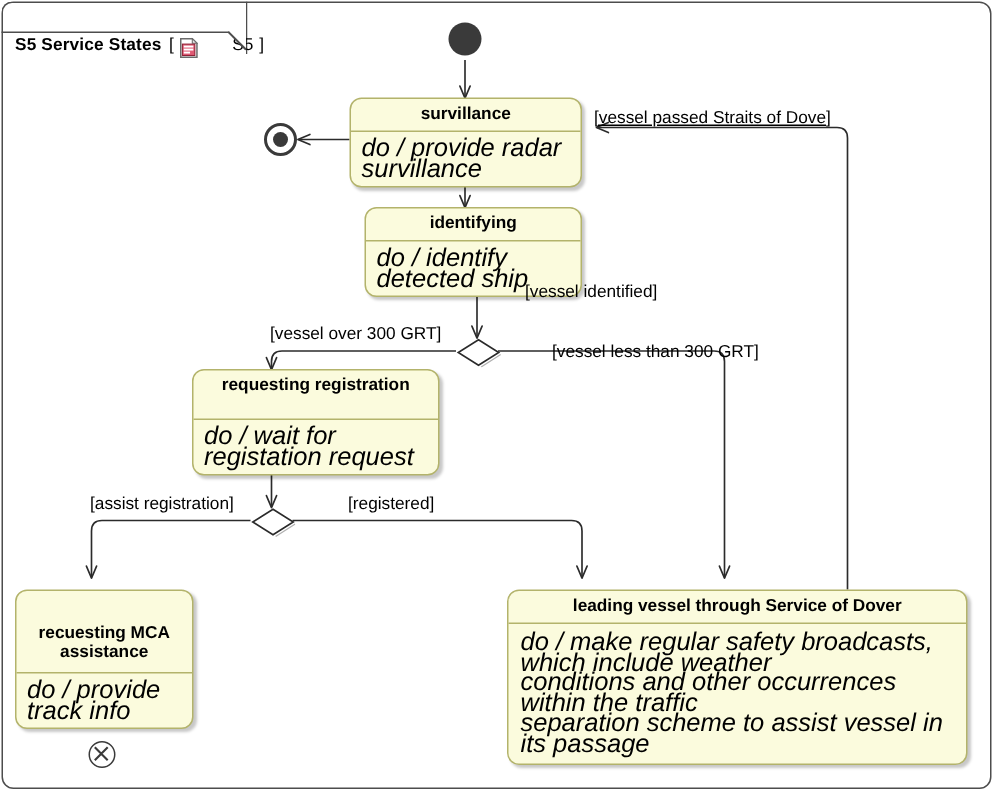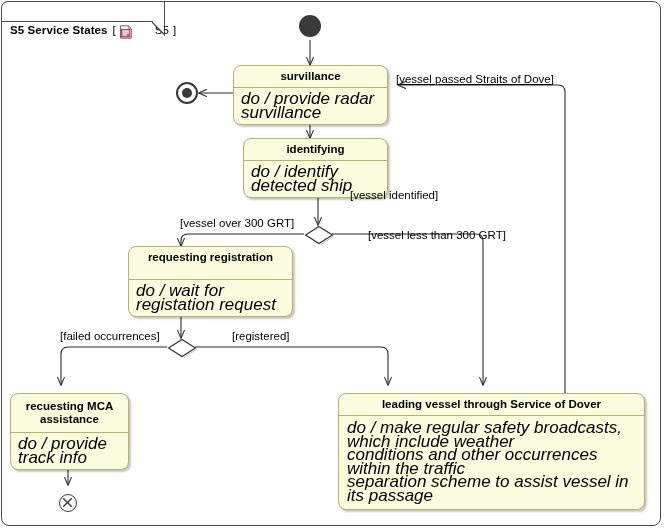--- a/index.html
+++ b/index.html
@@ -273,40 +273,40 @@
     <div class="state-body">do / wait for registation request</div>
   </div>
 
   <div class="state" style="left:243px;top:138px;width:145px;">
     <div class="state-name">identifying</div>
     <div class="state-sep"></div>
     <div class="state-body">do / identify detected ship</div>
   </div>
 
   <div class="state" style="left:10px;top:393px;width:119px;">
-    <div class="state-name" style="white-space:pre-line;padding-top:6px;padding-bottom:6px;">recuesting MCA
+    <div class="state-name" style="white-space:pre-line;padding-top:6px;padding-bottom:6px;margin-top:16px;">recuesting MCA
 assistance</div>
     <div class="state-sep"></div>
     <div class="state-body">do / provide track info</div>
   </div>
 
   <div class="state" style="left:338px;top:393px;width:307px;">
     <div class="state-name">leading vessel through Service of Dover</div>
     <div class="state-sep"></div>
     <div class="state-body" style="padding:5px 8px 7px 8px;">do / make regular safety broadcasts, which include weather
         conditions and other occurrences within the traffic
         separation scheme to assist vessel in its passage</div>
   </div>
 
 
   <div class="edge-label" style="left:322px;top:189px;padding-left:28px;">[vessel identified]</div>
 
   <div class="edge-label" style="left:180px;top:217px;">[vessel over 300 GRT]</div>
 
   <div class="edge-label" style="left:344px;top:229px;margin-left:24px;">[vessel less than 300 GRT]</div>
 
-  <div class="edge-label" style="left:60px;top:330px;">[failed occurrences]</div>
+  <div class="edge-label" style="left:60px;top:330px;">[assist registration]</div>
 
   <div class="edge-label" style="left:232px;top:330px;">[registered]</div>
 
   <div class="edge-label" style="left:396px;top:73px;text-decoration:underline;">[vessel passed Straits of Dove]</div>
 
 </div>
 
 </body></html>

